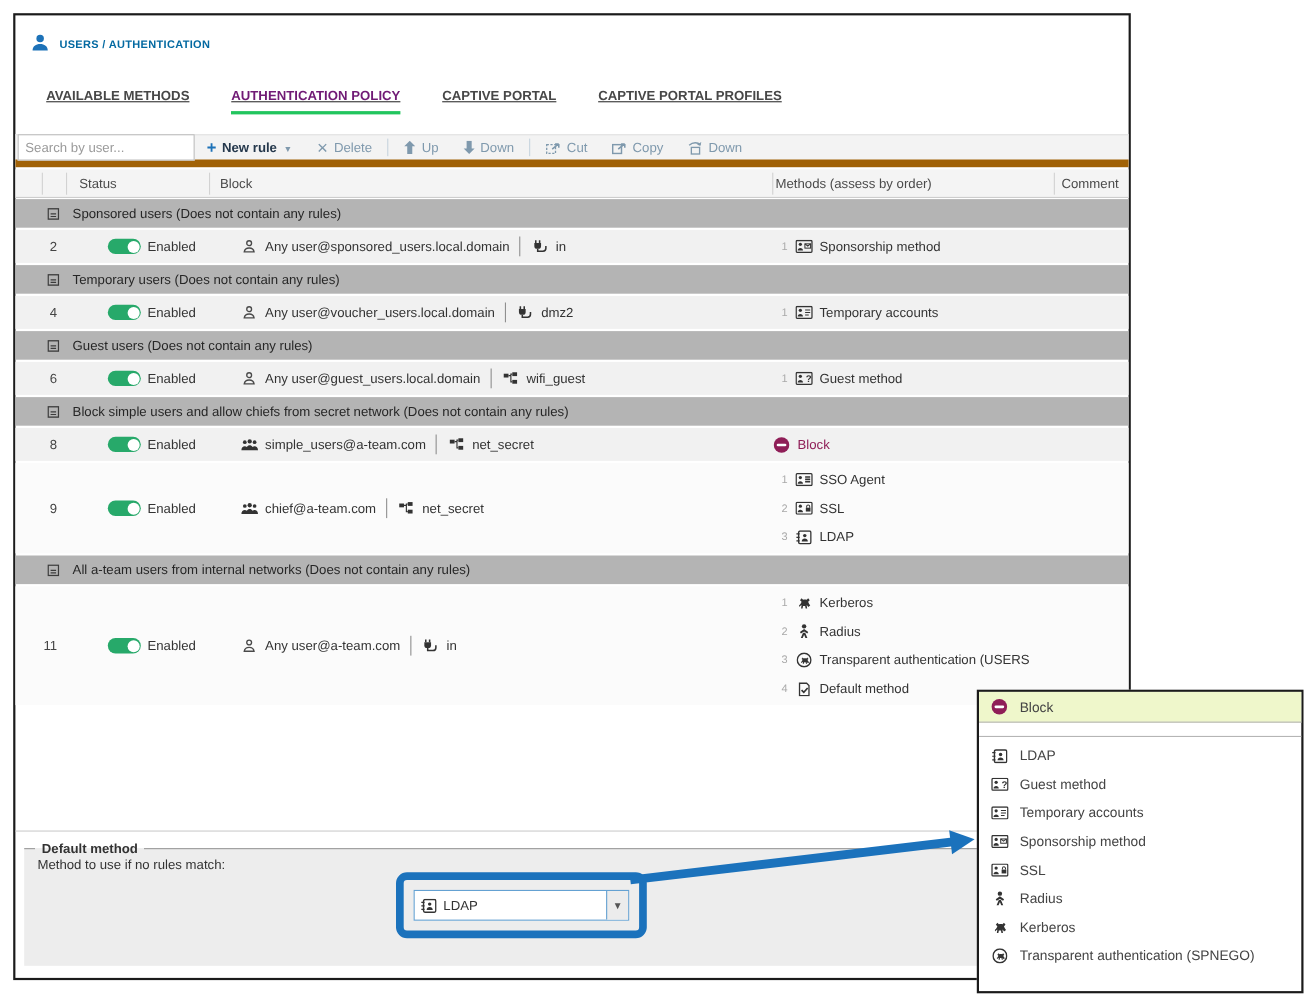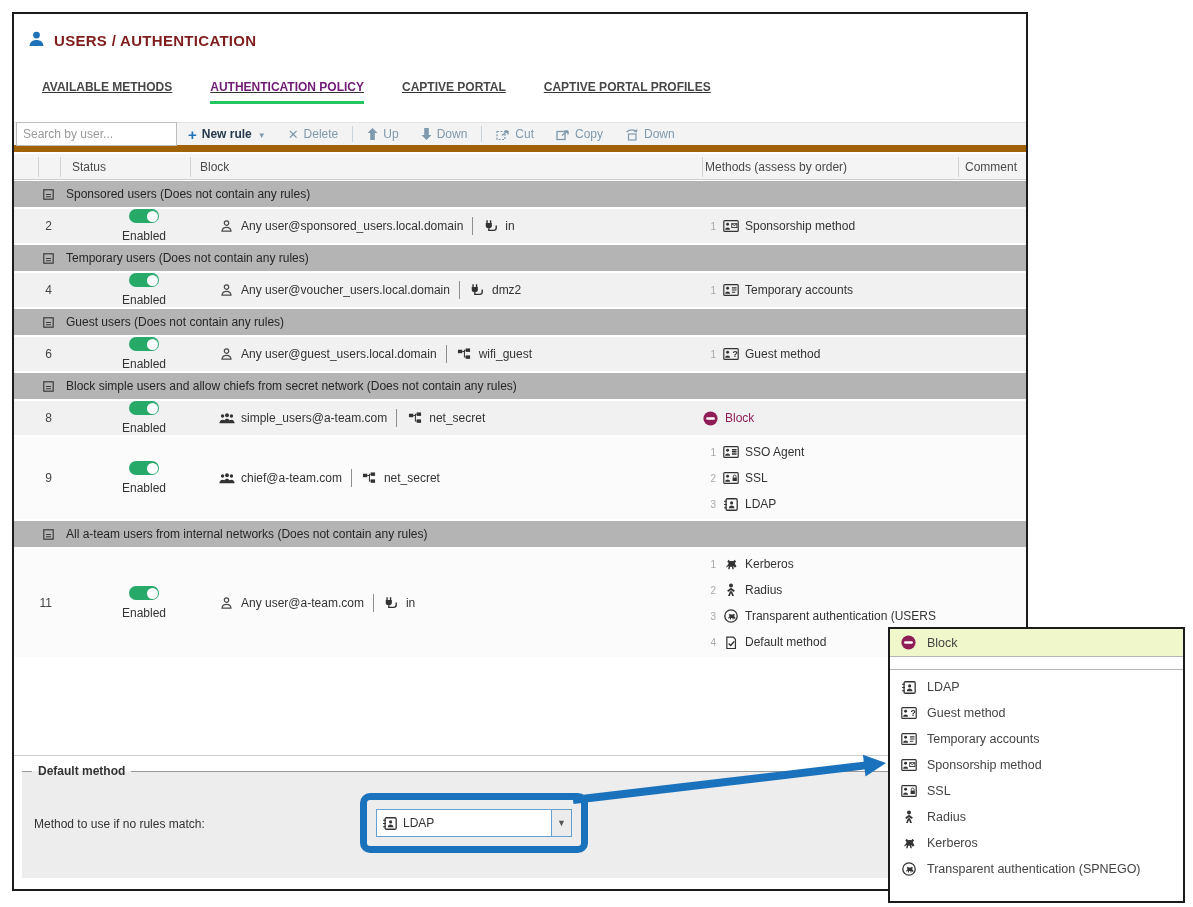--- a/index.html
+++ b/index.html
@@ -6,21 +6,21 @@
   html,body { margin:0; padding:0; }
   body {
     width:1193px; height:907px; position:relative; overflow:hidden;
     background:#fff; font-family:"Liberation Sans", sans-serif; color:#333;
   }
   .app { position:absolute; left:12px; top:12px; width:1016px; height:879px;
          border:2px solid #1b1b1b; background:#fff; }
 
   
   .title-row { position:absolute; left:14px; top:16px; display:flex; align-items:center; gap:9px; }
-  .page-title { color:#7f1d1d; font-weight:bold; font-size:15px; letter-spacing:.3px; }
+  .page-title { color:#0369a1; font-weight:bold; font-size:10px; letter-spacing:.3px; }
 
   
   .tabs { position:absolute; left:28px; top:66px; display:flex; gap:38px;text-decoration:underline; }
   .tab { font-size:12px; font-weight:bold; color:#474747; padding-bottom:7px; cursor:pointer; white-space:nowrap; }
   .tab.active { color:#701a75; border-bottom:3px solid #22c55e; }
 
   
   .toolbar { position:absolute; left:0; top:108px; width:100%; height:30px;
              background:#f3f3f3; border-top:1px solid #e2e2e2; border-bottom:7px solid #a16207;
              display:flex; align-items:center; }
@@ -41,38 +41,38 @@
   .th-line { position:absolute; top:3px; width:1px; height:20px; background:#d2d2d2; }
 
   .rules { position:absolute; left:0; top:167px; width:100%; }
   .group-row { height:26px; background:#b4b4b4; display:flex; align-items:center; gap:9px;
                padding-left:26px; font-size:12px; color:#262626; margin-bottom:2px; }
   .rule-row { display:grid; grid-template-columns:44px 132px 512px 256px auto;
               align-items:center; background:#f1f1f1; min-height:30px; font-size:12px;
               color:#333; margin-bottom:2px; }
   .rule-row.light { background:#fbfbfb; }
   .c-num { text-align:right; padding-right:6px; color:#444; }
-  .c-status { display:flex; align-items:center; gap:6px; padding-left:40px;flex-direction:column; }
+  .c-status { display:flex; align-items:center; gap:6px; padding-left:40px; }
   .toggle { width:30px; height:14px; border-radius:8px; background:#27a96a; position:relative; flex:0 0 auto; cursor:pointer; }
   .toggle::after { content:""; position:absolute; right:1.5px; top:1.5px; width:11px; height:11px;
                    border-radius:50%; background:#fff; }
   .c-source { display:flex; align-items:center; gap:6px; padding-left:28px; }
   .vsep { width:1px; height:18px; background:#8f8f8f; margin:0 3px; }
   .c-methods { padding:2px 0; }
   .m-line { display:flex; align-items:center; gap:6px; height:26px; }
   .m-order { width:14px; text-align:right; color:#a9a9a9; font-size:10px; flex:0 0 auto; }
   .m-label.block { color:#8f1e57; }
   .ic16 { display:inline-flex; width:17px; justify-content:center; align-items:center; flex:0 0 auto; }
 
   
   .bottom-line { position:absolute; left:0; top:741px; width:100%; border-top:1px solid #cccccc; }
   fieldset.default-box { position:absolute; left:8px; top:750px; width:996px; height:114px;
       background:#ededed; border:none; border-top:1px solid #9a9a9a; margin:0; padding:0; }
   fieldset.default-box legend { margin-left:10px; padding:0 6px; font-size:12px; font-weight:bold; color:#333; }
-  .dm-label { position:absolute; left:20px; top:803px; font-size:12px; color:#333; }
+  .dm-label { position:absolute; left:20px; top:765px; font-size:12px; color:#333; }
   .hl-rect { position:absolute; left:346px; top:779px; width:228px; height:60px;
              border:7px solid #1b72bc; border-radius:10px; z-index:3; }
   .combo { position:absolute; left:362px; top:795px; width:196px; height:28px;
            border:1px solid #64a1d2; background:#fff; display:flex; align-items:stretch; z-index:4; cursor:pointer; }
   .combo .val { flex:1; display:flex; align-items:center; gap:5px; padding-left:4px; font-size:12px; color:#333; }
   .combo .btn { width:20px; border-left:1px solid #64a1d2; background:#ececec;
                 display:flex; align-items:center; justify-content:center; color:#555; font-size:9px; }
 
   
   .dropdown { position:absolute; left:888px; top:627px; width:297px; height:276px;

